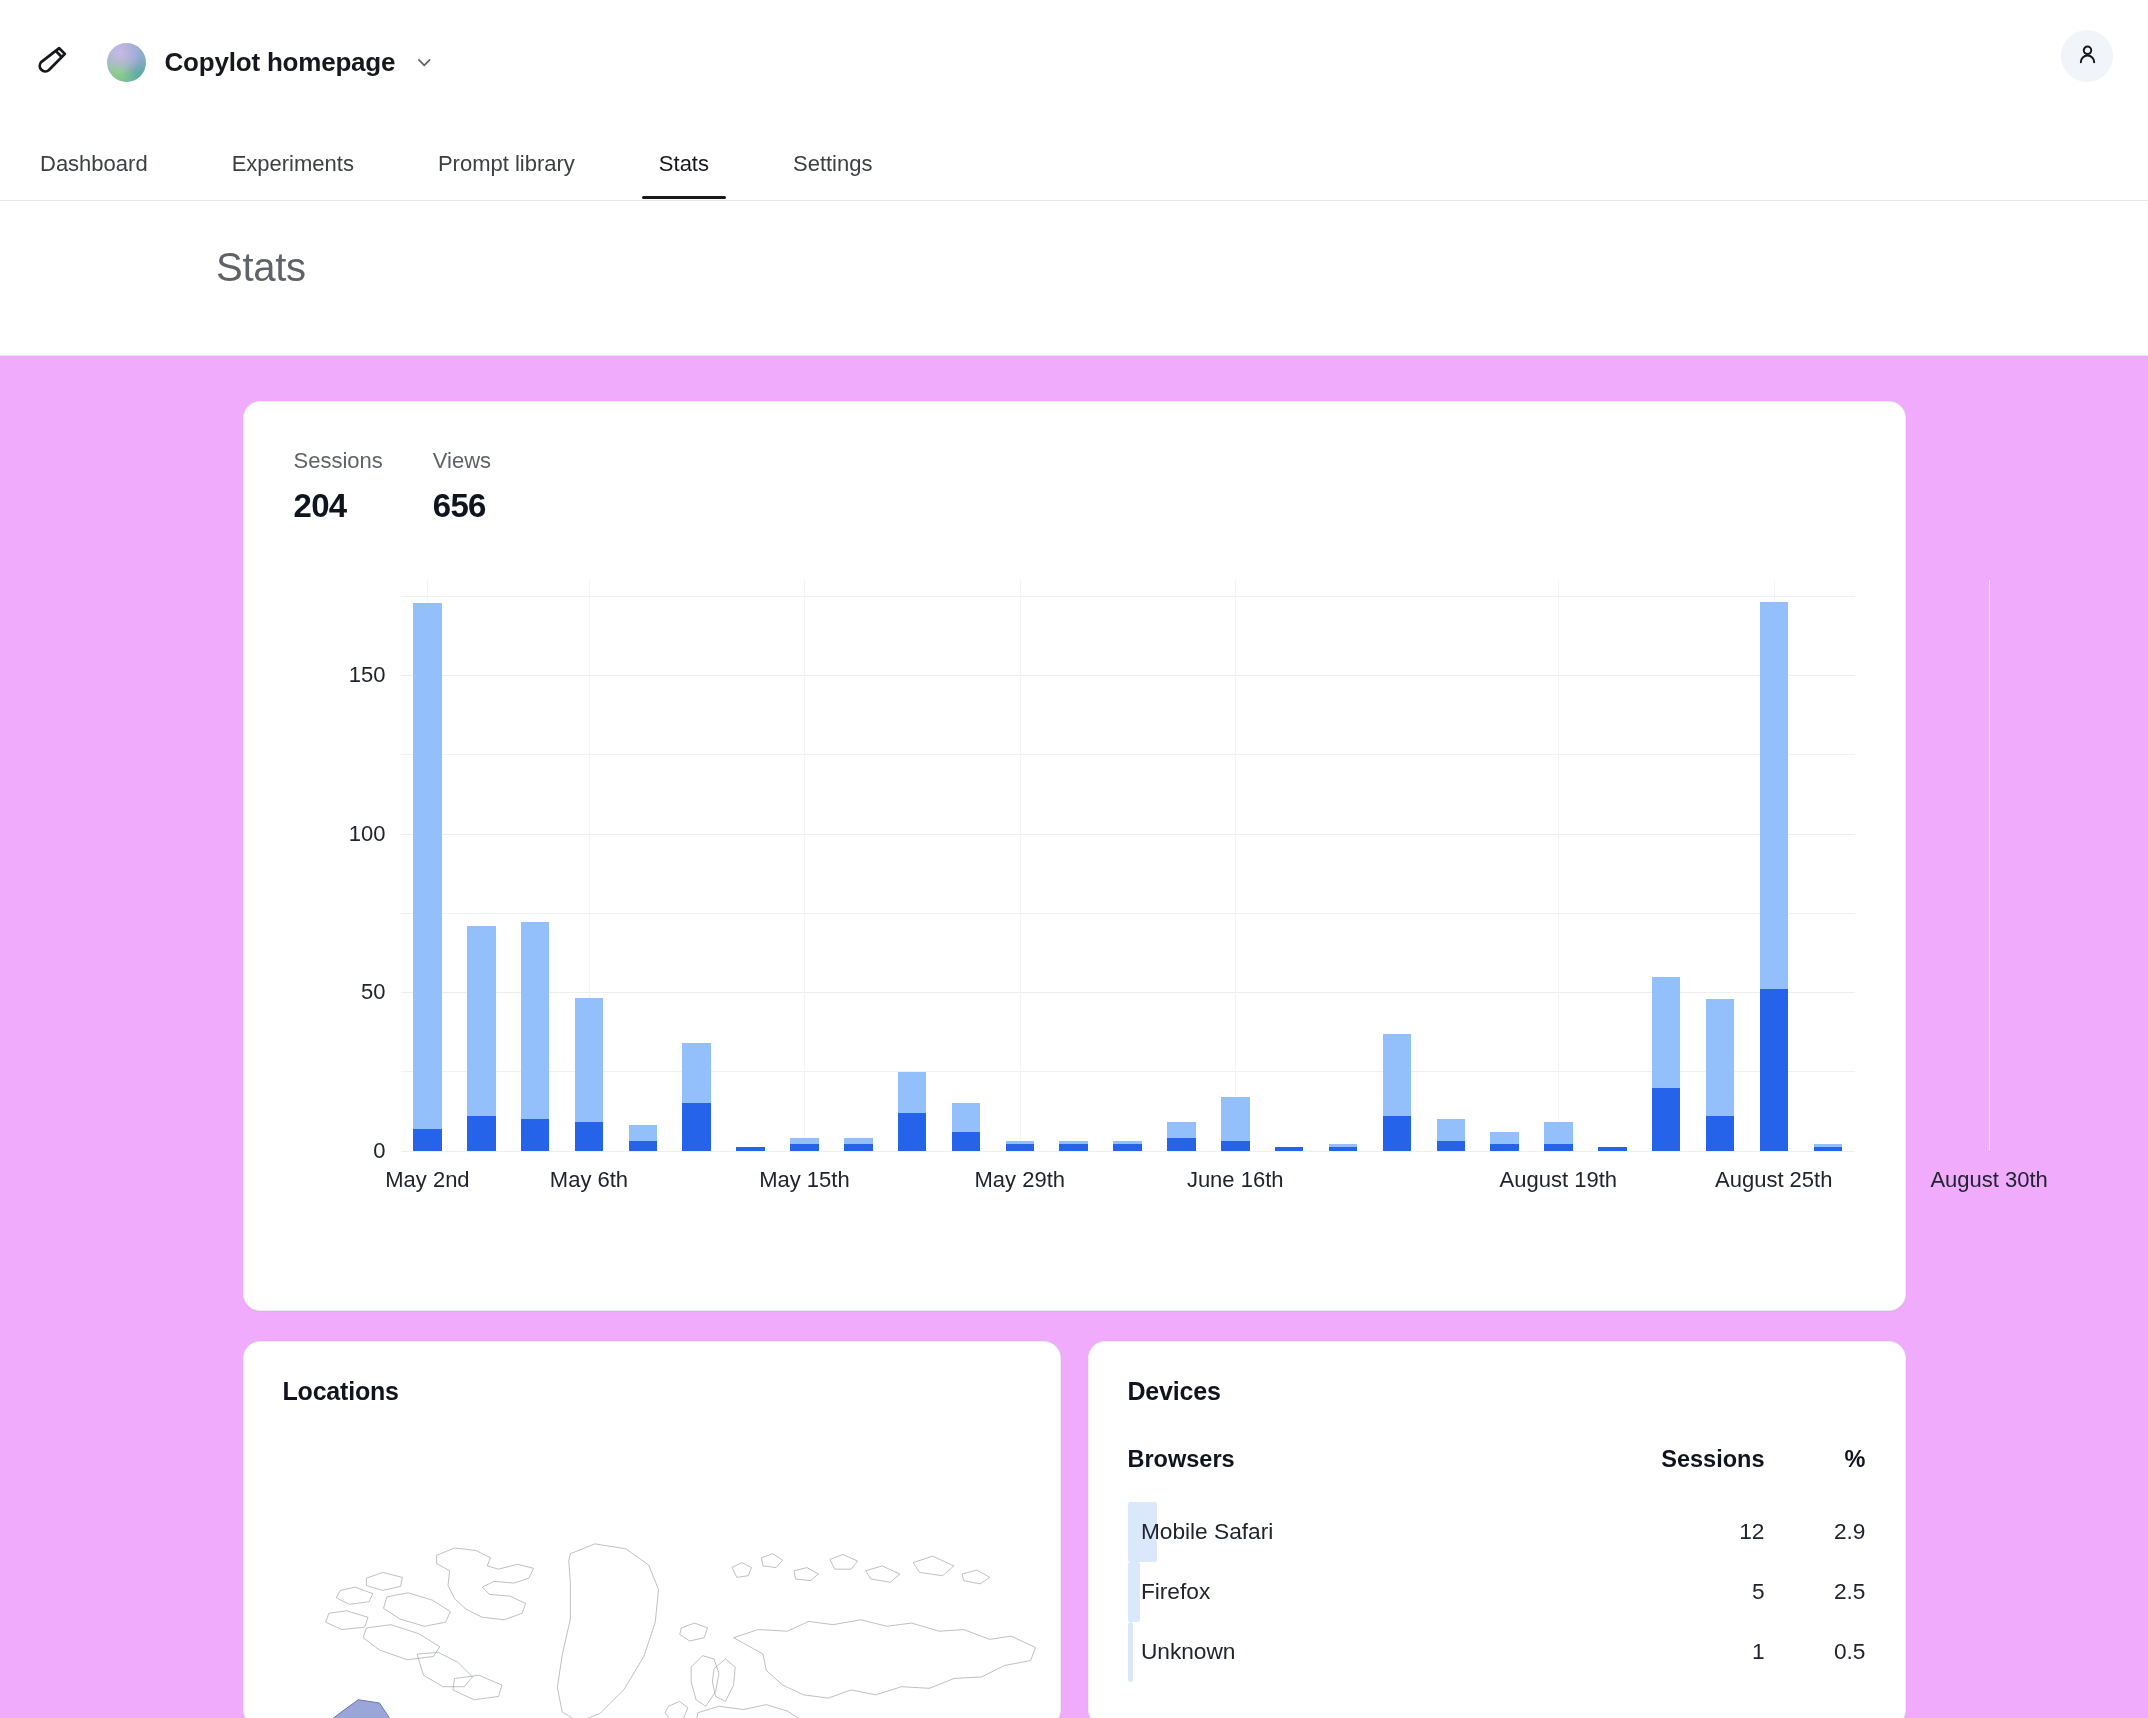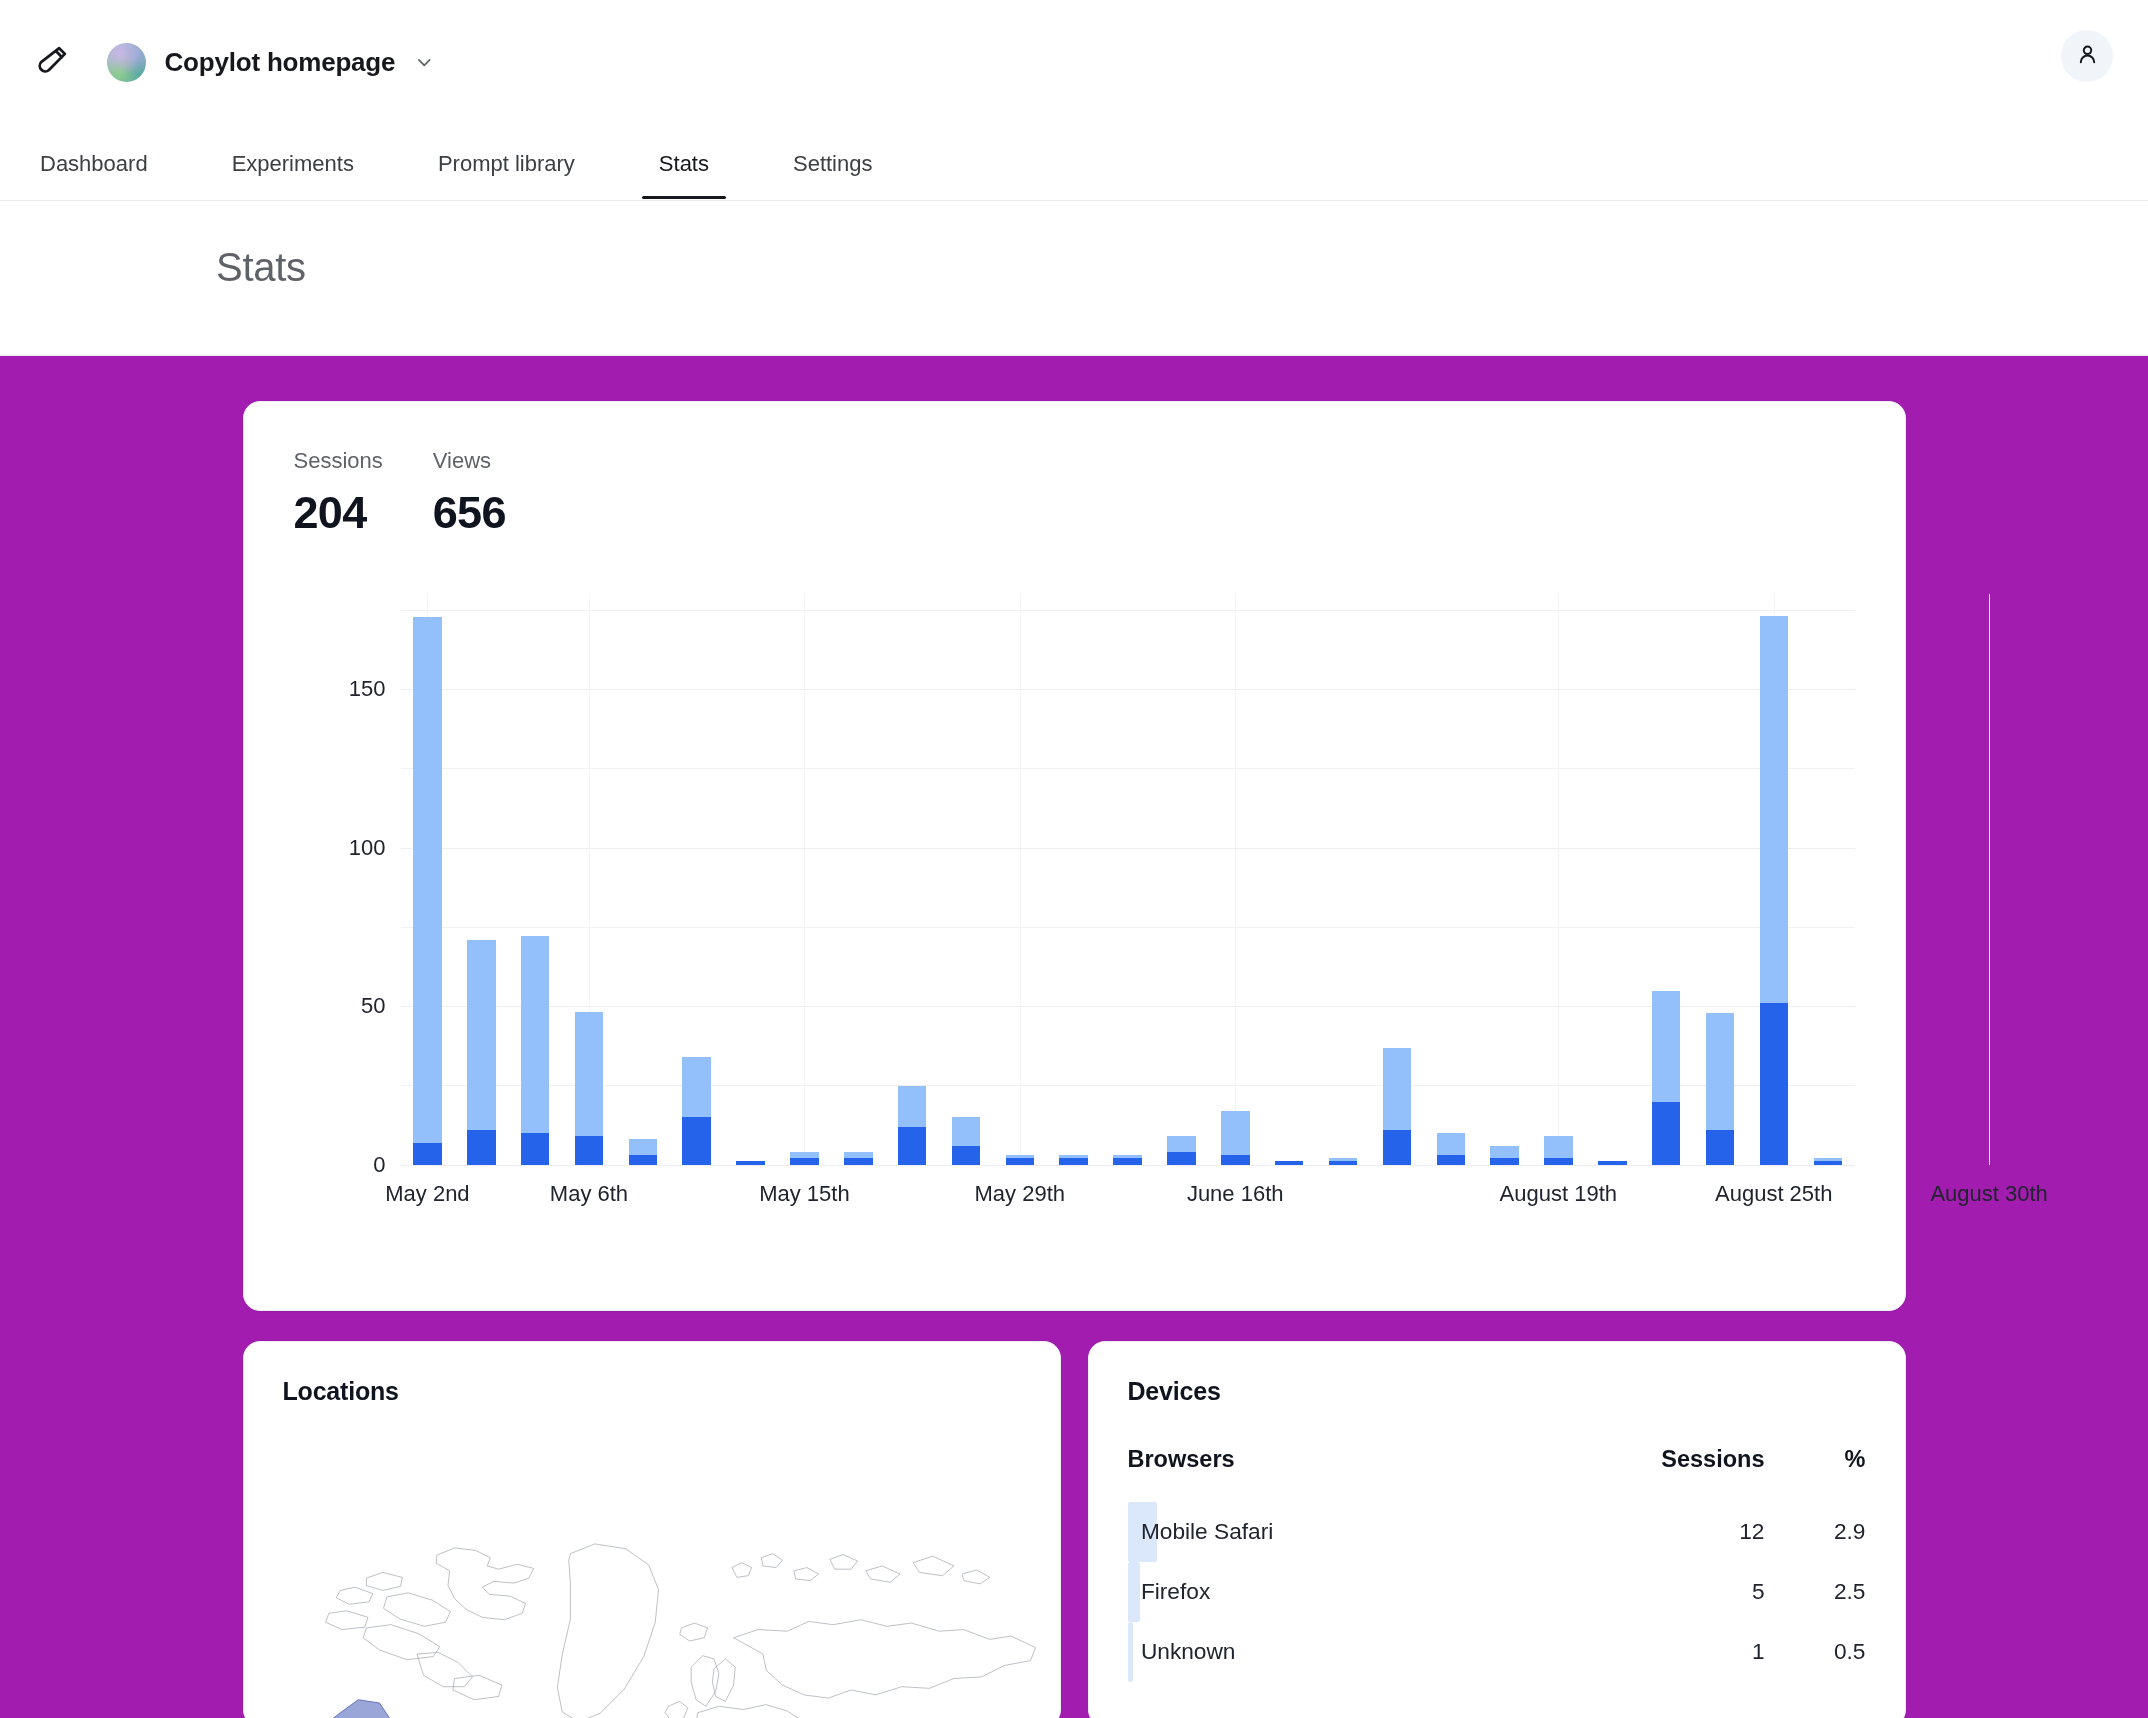--- a/index.html
+++ b/index.html
@@ -62,38 +62,38 @@
 
   
   .titlebar { height: 155px; background: #ffffff; border-bottom: 0.8px solid #e8eaed; }
   .pagetitle {
     font-size: 40px; color: #5f6368; font-weight: 400;
     padding: 44px 0 0 216px; letter-spacing: -0.3px;
   }
 
   
   .content {
-    background: #a21caf;
+    background: #f0abfc;
     height: calc(1718px - 201px - 155px);
     padding: 45px 0 0 0;
   }
 
   .card {
     background: #ffffff;
     border: 0.8px solid #eceef1;
     border-radius: 17px;
     box-shadow: 0 0.8px 1.7px rgba(16,24,40,0.04);
   }
 
   .chart-card { margin: 0 auto; width: 1663px; height: 910px; padding: 47px 50px 0 50px; }
 
   .metrics { display: flex; }
   .metric { margin-right: 50px; }
   .metric-label { font-size: 22px; color: #5f6368; line-height: 1.1; }
-  .metric-value { font-size: 45px; font-weight: 700; color: #10141f; margin-top: 13.4px; letter-spacing: -0.7px; }
+  .metric-value { font-size: 33px; font-weight: 700; color: #10141f; margin-top: 13.4px; letter-spacing: -0.7px; }
 
   
   .chart-wrap { position: relative; margin-top: 55px; height: 638px; }
   .y-labels { position: absolute; left: 0; top: 0; width: 92px; height: 571px; }
   .y-label {
     position: absolute; right: 0; font-size: 22px; color: #20242e;
     transform: translateY(-50%); white-space: nowrap;
   }
   .plot {
     position: absolute; left: 107px; right: 0; top: 0; height: 571px;

